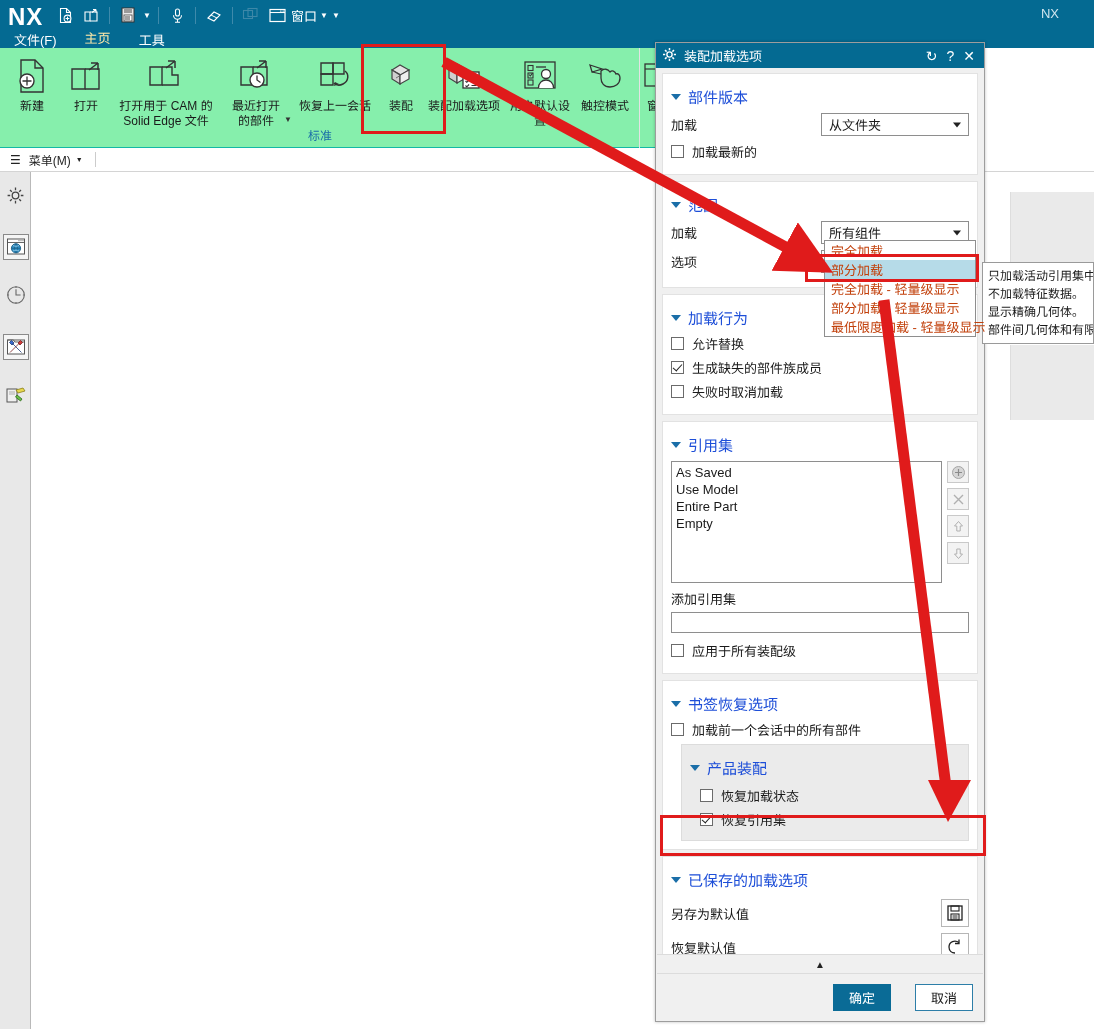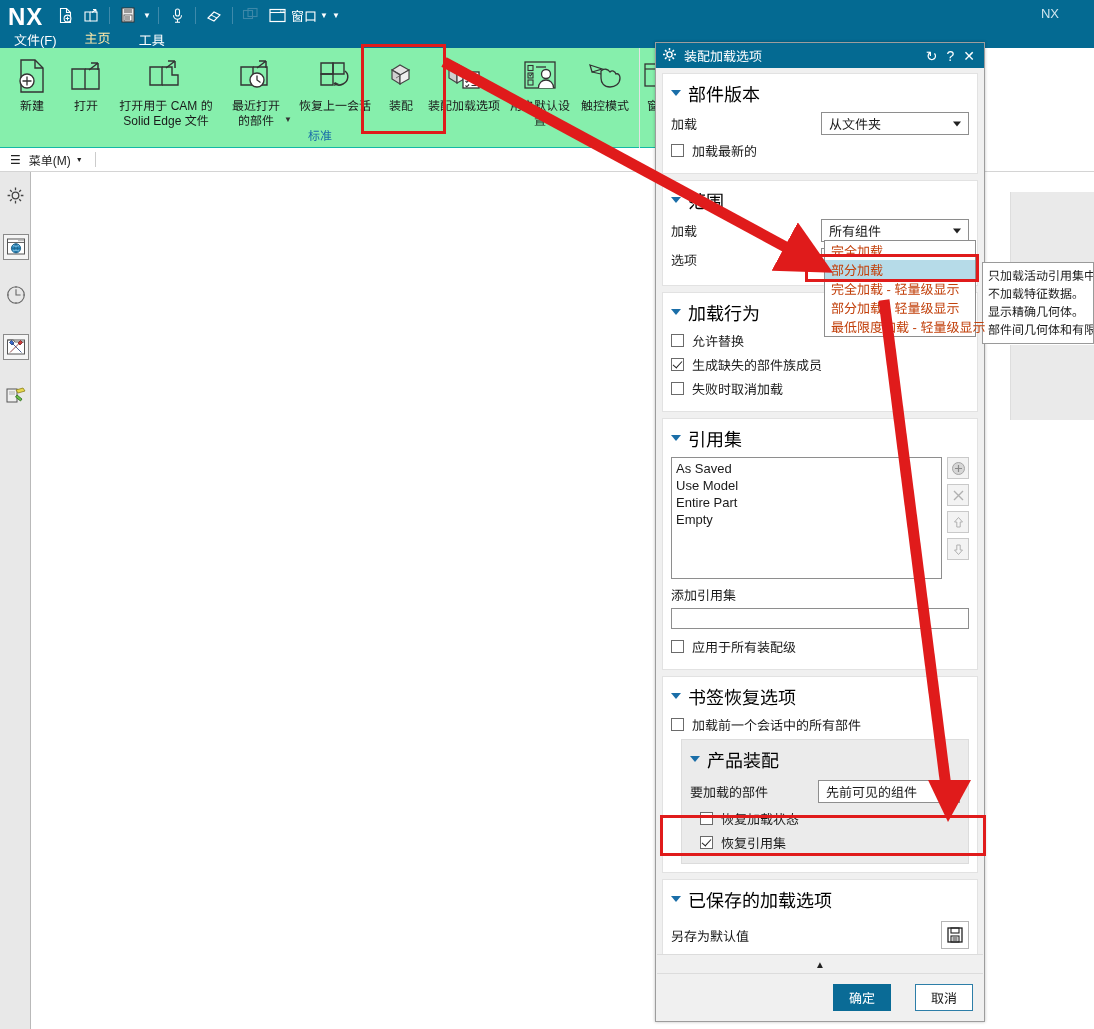--- a/index.html
+++ b/index.html
@@ -135,22 +135,22 @@
     position: absolute; left: 0; top: 25px; width: 328px; height: 930px;
     background: #f0f0f0; overflow: hidden;
   }
 
   .sect {
     background: #ffffff; margin: 0 6px 6px 6px; padding: 6px 8px 8px 8px;
     border: 1px solid #e2e2e2;
   }
   .sect.first { margin-top: 5px; }
   .sect-hdr {
-    display: flex; align-items: center; font-size: 18px; color: #000000;
-    margin-bottom: 6px; cursor: default;
+    display: flex; align-items: center; font-size: 15px; color: #1d4ed8;
+    margin-bottom: 6px; cursor: default; margin-top: 6px;
   }
   .tri {
     width: 0; height: 0; border-left: 5px solid transparent;
     border-right: 5px solid transparent; border-top: 6px solid #1a6ea8;
     margin-right: 7px;
   }
   .row { display: flex; align-items: center; margin-bottom: 6px; }
   .row-lbl { font-size: 13px; color: #1a1a1a; width: 150px; }
   .combo {
     flex: 1; height: 23px; border: 1px solid #8e8e8e; background: #ffffff;
@@ -690,27 +690,20 @@
         </div>
         <div class="cbrow">
           <span class="cb"></span>
           <span class="cb-lbl">加载前一个会话中的所有部件</span>
         </div>
         <div class="subpanel">
           <div class="sect-hdr" style="margin-bottom:8px">
             <span class="tri"></span>
             <span>产品装配</span>
           </div>
-          <div class="row">
-            <span class="row-lbl" style="width:128px">要加载的部件</span>
-            <span class="combo">
-              <span>先前可见的组件</span>
-              <span class="combo-arrow"></span>
-            </span>
-          </div>
           <div class="cbrow" style="margin-left:10px">
             <span class="cb"></span>
             <span class="cb-lbl">恢复加载状态</span>
           </div>
           <div class="cbrow" style="margin-left:10px">
             <span class="cb checked"></span>
             <span class="cb-lbl">恢复引用集</span>
           </div>
         </div>
       </div>

